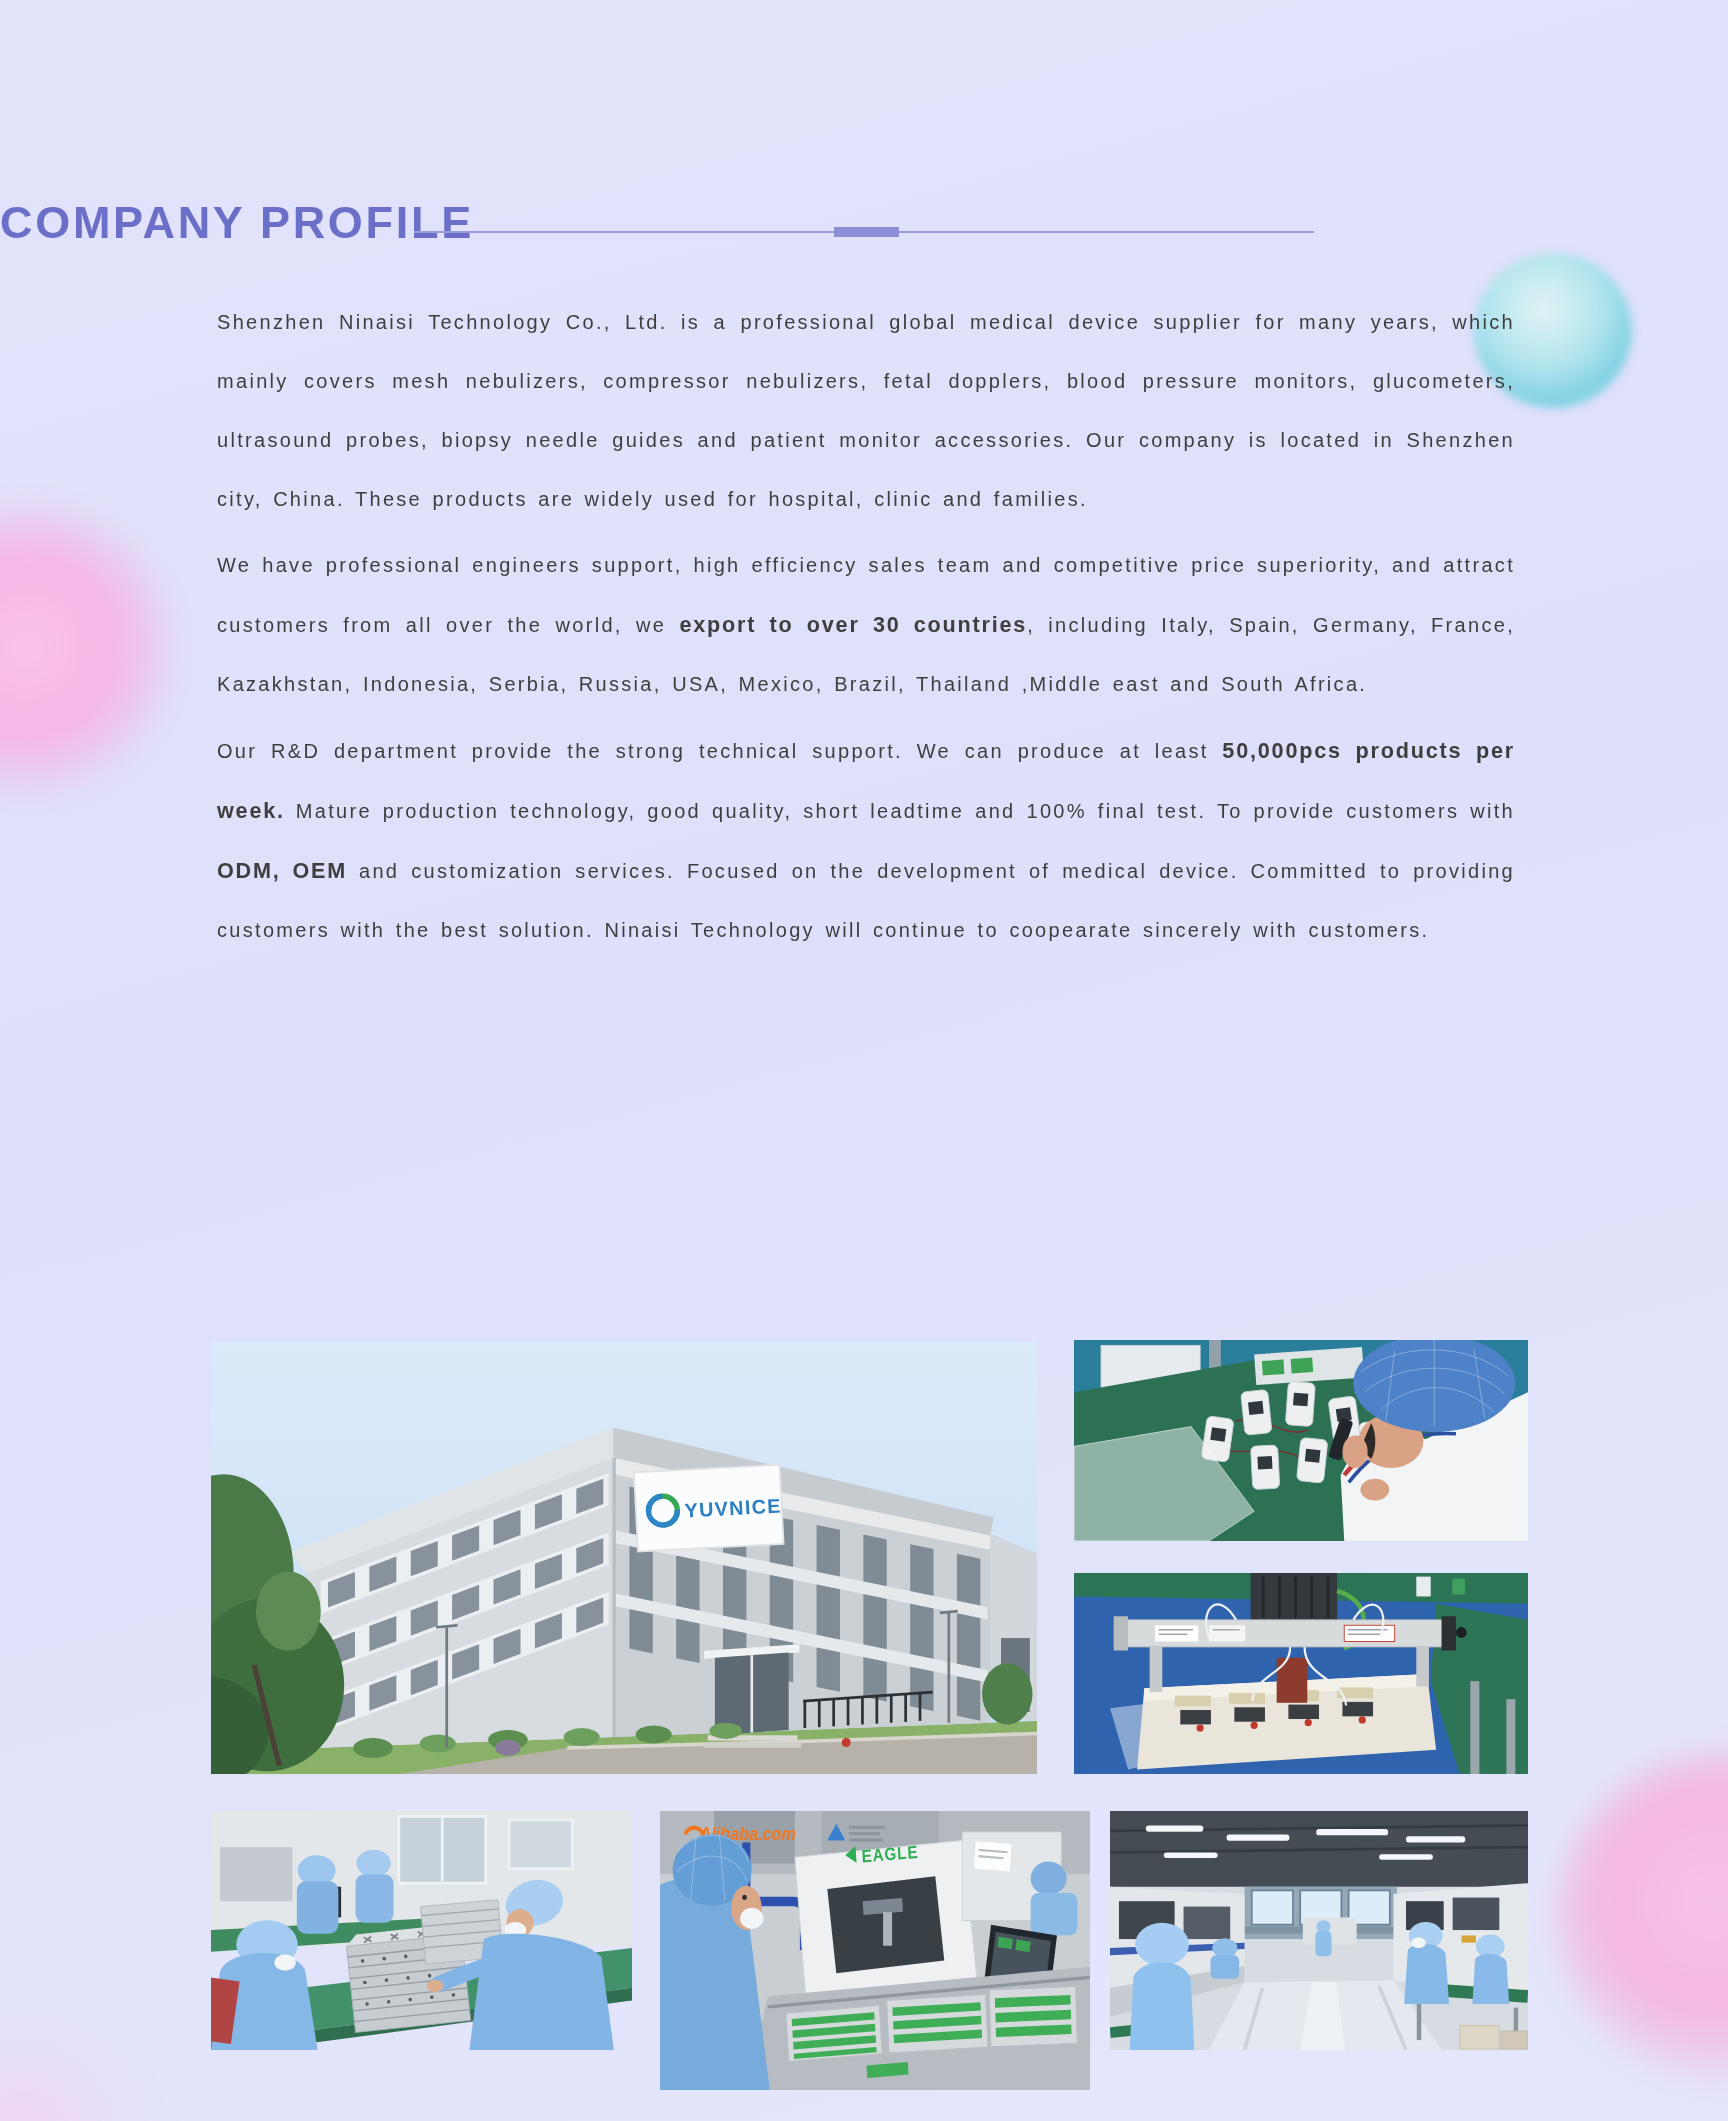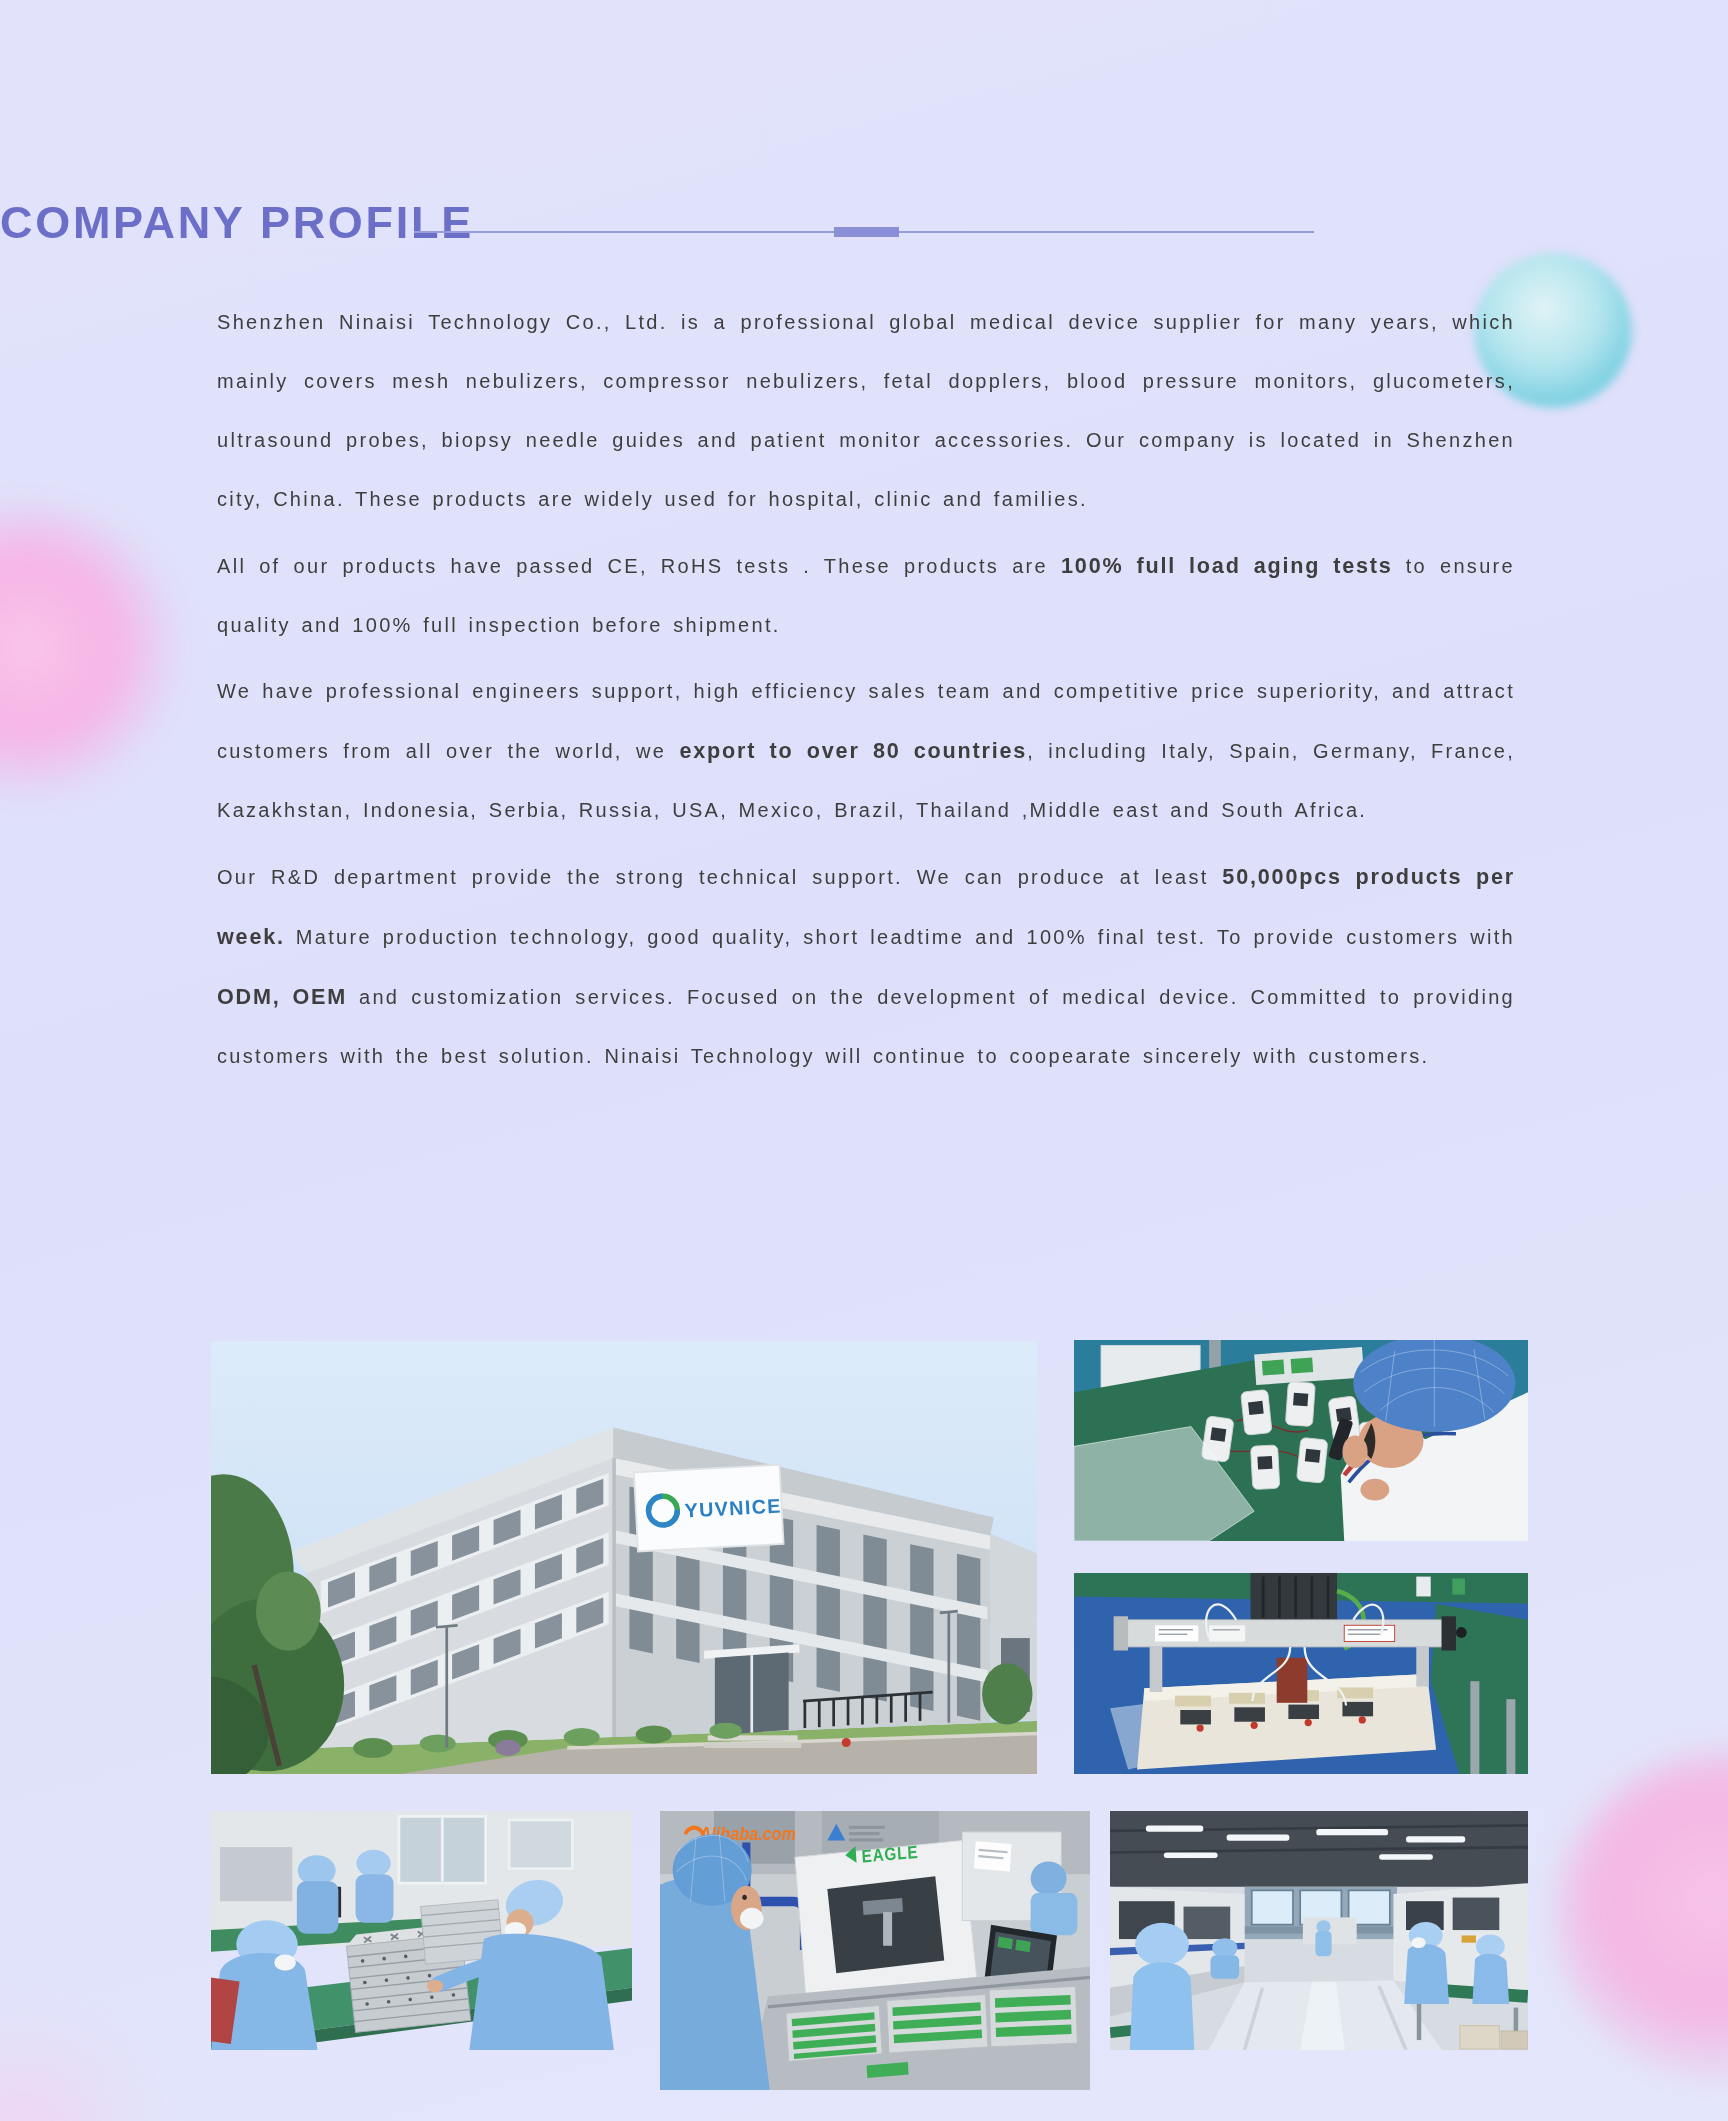--- a/index.html
+++ b/index.html
@@ -46,22 +46,21 @@
   <div class="blob blob-pink-br"></div>
   <div class="blob blob-pink-bl"></div>
 
   <h1 class="title">COMPANY PROFILE</h1>
   <div class="divider">
     <span class="tick"></span>
   </div>
 
   <section class="profile-text">
       <p><span>Shenzhen Ninaisi Technology Co., Ltd. is a professional global medical device supplier for many years, which mainly covers mesh nebulizers, compressor nebulizers, fetal dopplers, blood pressure monitors, glucometers, ultrasound probes, biopsy needle guides and patient monitor accessories. Our company is located in Shenzhen city, China. These products are widely used for hospital, clinic and families.</span></p>
-      <p><span>All of our products have passed CE, RoHS tests . These products are </span><span class="b">100% full load aging tests</span><span> to ensure quality and 100% full inspection before shipment.</span></p>
-      <p><span>We have professional engineers support, high efficiency sales team and competitive price superiority, and attract customers from all over the world, we </span><span class="b">export to over 80 countries</span><span>, including Italy, Spain, Germany, France, Kazakhstan, Indonesia, Serbia, Russia, USA, Mexico, Brazil, Thailand ,Middle east and South Africa.</span></p>
+      <p><span>We have professional engineers support, high efficiency sales team and competitive price superiority, and attract customers from all over the world, we </span><span class="b">export to over 30 countries</span><span>, including Italy, Spain, Germany, France, Kazakhstan, Indonesia, Serbia, Russia, USA, Mexico, Brazil, Thailand ,Middle east and South Africa.</span></p>
       <p><span>Our R&amp;D department provide the strong technical support. We can produce at least </span><span class="b">50,000pcs products per week.</span><span> Mature production technology, good quality, short leadtime and 100% final test. To provide customers with </span><span class="b">ODM, OEM</span><span> and customization services. Focused on the development of medical device. Committed to providing customers with the best solution. Ninaisi Technology will continue to coopearate sincerely with customers.</span></p>
     </section>
 
   <div class="photo ph-building">
     <svg viewBox="0 0 918 481" preserveAspectRatio="none">
       <defs>
         <linearGradient id="sky" x1="0" y1="0" x2="0" y2="1">
           <stop offset="0" stop-color="#dcebfa"></stop>
             <stop offset="1" stop-color="#c7dcf4"></stop>
         </linearGradient>

